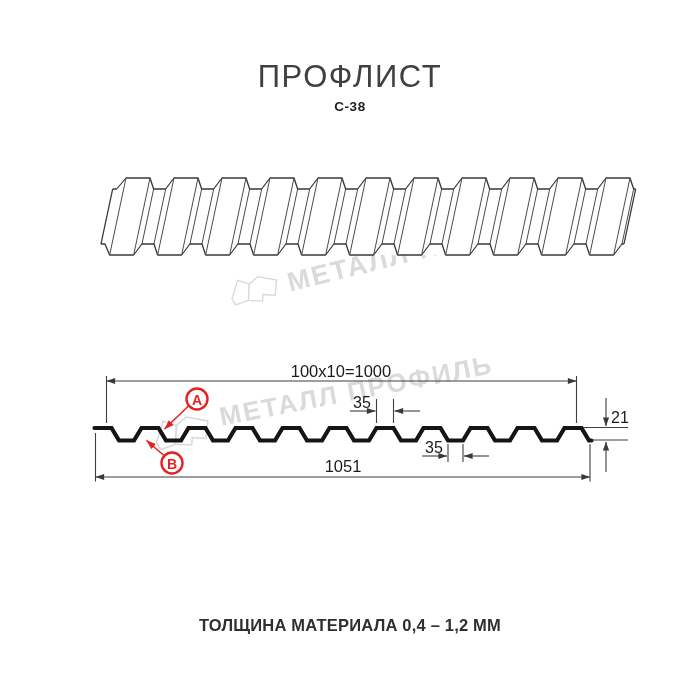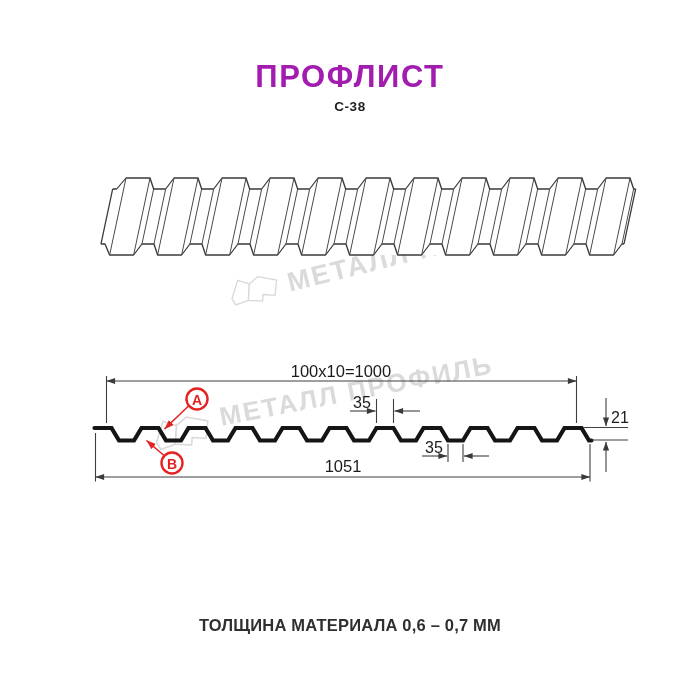--- a/index.html
+++ b/index.html
@@ -1,20 +1,20 @@
 <!DOCTYPE html>
 <html><head>
 <meta charset="utf-8">
 <style>
   html,body{margin:0;padding:0;background:#fff}
   body{width:700px;height:700px;font-family:"Liberation Sans",sans-serif;position:relative}
   .canvas{position:relative;width:700px;height:700px;overflow:hidden;background:#fff}
 
   .title{position:absolute;left:0;right:0;top:59px;text-align:center;
-         font-size:31px;font-weight:700;letter-spacing:1.6px;color:#a21caf}
+         font-size:31px;font-weight:400;letter-spacing:1.6px;color:#404040}
   .subtitle{position:absolute;left:0;right:0;top:99px;text-align:center;
          font-size:13.5px;font-weight:700;letter-spacing:.6px;color:#222}
   .footer{position:absolute;left:0;right:0;top:616px;text-align:center;
          font-size:16.5px;font-weight:700;letter-spacing:.2px;color:#2f2f2f}
 
   .wm-text{position:absolute;font-weight:700;color:#dadada;white-space:nowrap;
            letter-spacing:2px}
   #wm1t{left:288px;top:268px;font-size:27px;transform:rotate(-14deg);transform-origin:0 50%}
   #wm2t{left:220px;top:402px;font-size:26px;transform:rotate(-11deg);transform-origin:0 50%}
   .wm-logo{position:absolute}
@@ -112,14 +112,14 @@
       <text class="red-letter" x="197" y="404.5" text-anchor="middle">A</text>
     </g>
 
     <g>
       <path class="red-ln" d="M164 455.5 L146.5 440.5" marker-end="url(#mR)"></path>
       <circle class="red-circ" cx="172" cy="463" r="10.5"></circle>
       <text class="red-letter" x="172" y="468.5" text-anchor="middle">B</text>
     </g>
   </svg>
 
-  <div class="footer">ТОЛЩИНА МАТЕРИАЛА 0,6 – 0,7 ММ</div>
+  <div class="footer">ТОЛЩИНА МАТЕРИАЛА 0,4 – 1,2 ММ</div>
 </div>
 
 </body></html>

